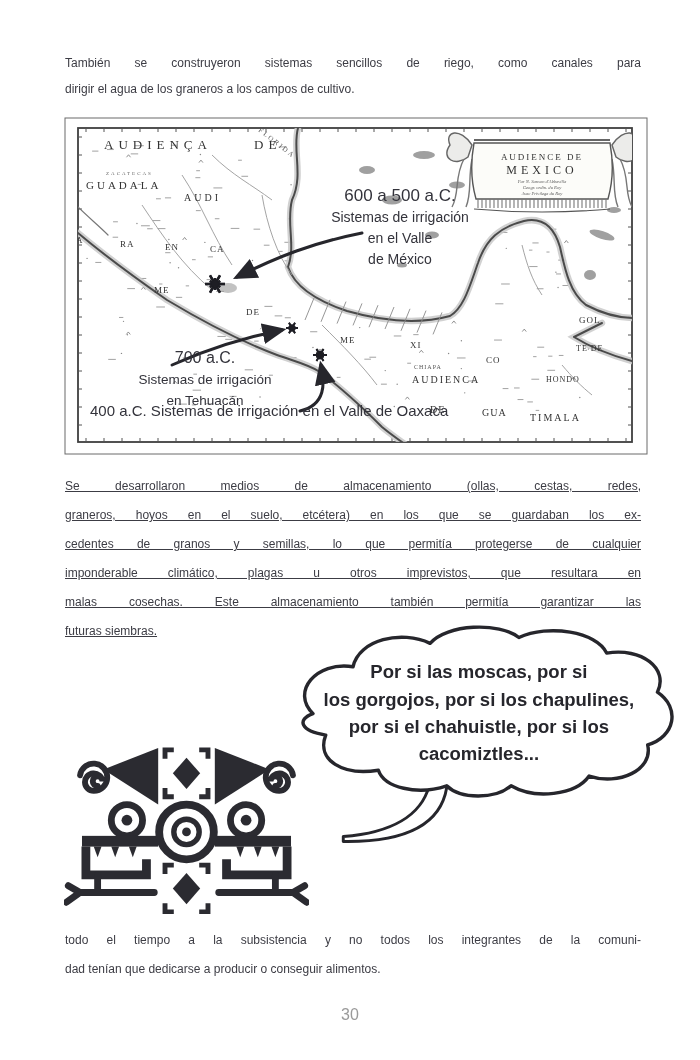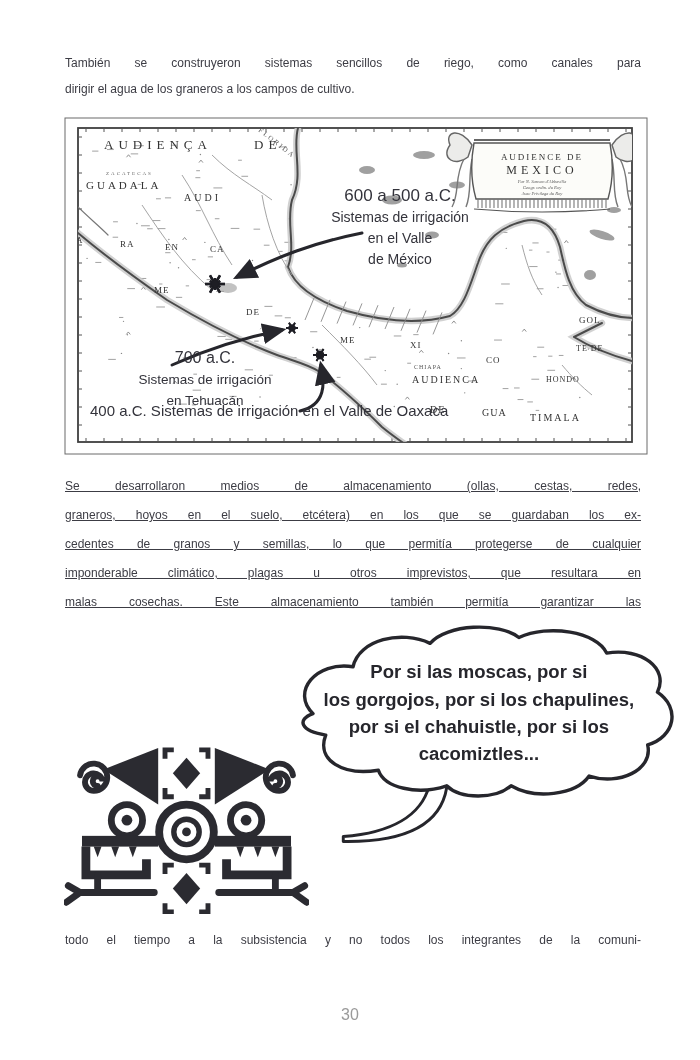--- a/index.html
+++ b/index.html
@@ -482,20 +482,21 @@
       </g>
     </svg>
   </div>
 
   <div class="para lh29" style="top:472px;text-decoration:underline;">
       <div class="tline just">Se desarrollaron medios de almacenamiento (ollas, cestas, redes,</div>
       <div class="tline just">graneros, hoyos en el suelo, etcétera) en los que se guardaban los ex-</div>
       <div class="tline just">cedentes de granos y semillas, lo que permitía protegerse de cualquier</div>
       <div class="tline just">imponderable climático, plagas u otros imprevistos, que resultara en</div>
       <div class="tline just">malas cosechas. Este almacenamiento también permitía garantizar las</div>
+      <div class="tline">futuras siembras.</div>
     </div>
 
   <svg class="cartoon-svg" style="left:268px;top:618px;" width="412" height="240" viewBox="0 -6 420 246">
     <path d="M 164,166 C 156,196 126,214 76,218 L 76,223 C 144,224 176,204 182,168" fill="#ffffff" stroke="#26262c" stroke-width="3" stroke-linejoin="round"></path>
     <path d="M 45,92 C 22,70 48,38 86,44 C 92,16 136,6 165,20 C 182,0 236,-2 256,14 C 286,0 336,8 346,30 C 382,24 410,46 398,70 C 422,86 416,116 388,124 C 394,150 358,166 328,156 C 314,176 272,180 248,166 C 232,180 196,180 182,166 C 152,176 118,168 112,150 C 76,156 48,140 58,114 C 32,110 28,98 45,92 Z" fill="#ffffff" stroke="#26262c" stroke-width="3.5" stroke-linejoin="round"></path>
     <g id="bubble-text">
         <text x="215" y="56" text-anchor="middle" font-size="19" font-weight="600" fill="#26262c" font-family="Liberation Sans,sans-serif">Por si las moscas, por si</text>
         <text x="215" y="84" text-anchor="middle" font-size="19" font-weight="600" fill="#26262c" font-family="Liberation Sans,sans-serif">los gorgojos, por si los chapulines,</text>
         <text x="215" y="112" text-anchor="middle" font-size="19" font-weight="600" fill="#26262c" font-family="Liberation Sans,sans-serif">por si el chahuistle, por si los</text>
         <text x="215" y="140" text-anchor="middle" font-size="19" font-weight="600" fill="#26262c" font-family="Liberation Sans,sans-serif">cacomiztles...</text>
@@ -522,16 +523,17 @@
       <circle cx="125" cy="88" r="28" fill="#ffffff" stroke-width="8"></circle>
       <circle cx="125" cy="88" r="13" fill="#ffffff" stroke-width="5.5"></circle>
       <circle cx="125" cy="88" r="4.5" stroke="none"></circle>
       <polygon points="125,130 139,146 125,162 111,146" stroke="none"></polygon>
       <path d="M 112,122 L 103,122 L 103,131 M 138,122 L 147,122 L 147,131 M 103,161 L 103,170 L 112,170 M 147,161 L 147,170 L 138,170" fill="none" stroke-width="5"></path>
     </g>
   </svg>
 
   <div class="para lh29" style="top:926px;">
       <div class="tline just">todo el tiempo a la subsistencia y no todos los integrantes de la comuni-</div>
+      <div class="tline">dad tenían que dedicarse a producir o conseguir alimentos.</div>
     </div>
 
   <div class="pagenum">30</div>
 </div>
 
 </body></html>

